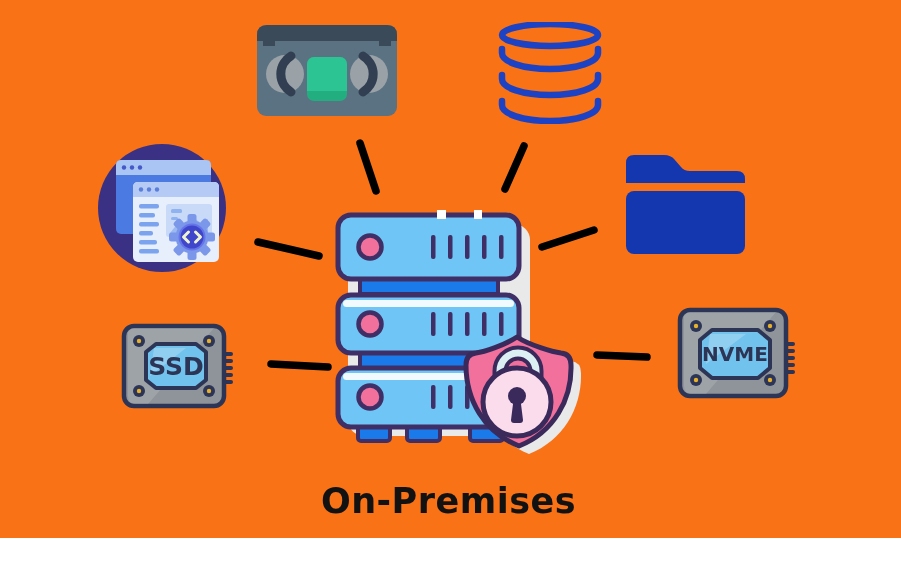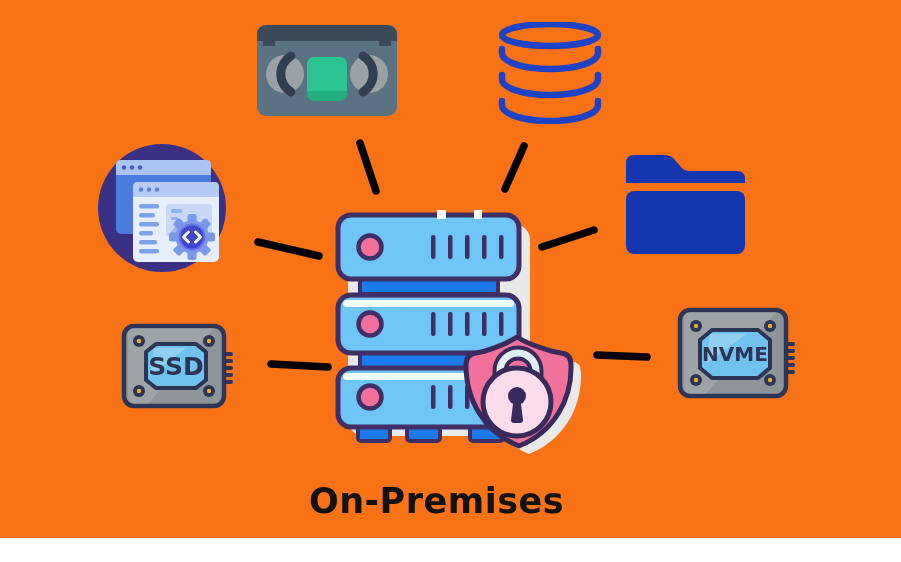--- a/index.html
+++ b/index.html
@@ -3,21 +3,21 @@
 <meta charset="utf-8">
 <style>
   html,body{margin:0;padding:0;background:#fff;}
   #stage{
     position:relative;width:901px;height:538px;background:#f97316;
     overflow:hidden;font-family:"DejaVu Sans",sans-serif;
   }
   .abs{position:absolute;}
   #lines{pointer-events:none;}
   #caption{
-    position:absolute;top:481px;left:0;width:873px;text-align:center;
+    position:absolute;top:481px;left:12px;width:873px;text-align:center;
     font-size:35px;font-weight:700;color:#121212;letter-spacing:.5px;
     font-family:"DejaVu Sans",sans-serif;
   }
   #bottom-bar{
     position:absolute;left:0;top:548px;width:901px;height:14px;
     background:#fafafa;border-top:1px solid #ededed;box-sizing:border-box;
   }
   svg{display:block;}
   .chip-label{font-family:"DejaVu Sans",sans-serif;font-weight:bold;fill:#2c3555;}
 </style>

